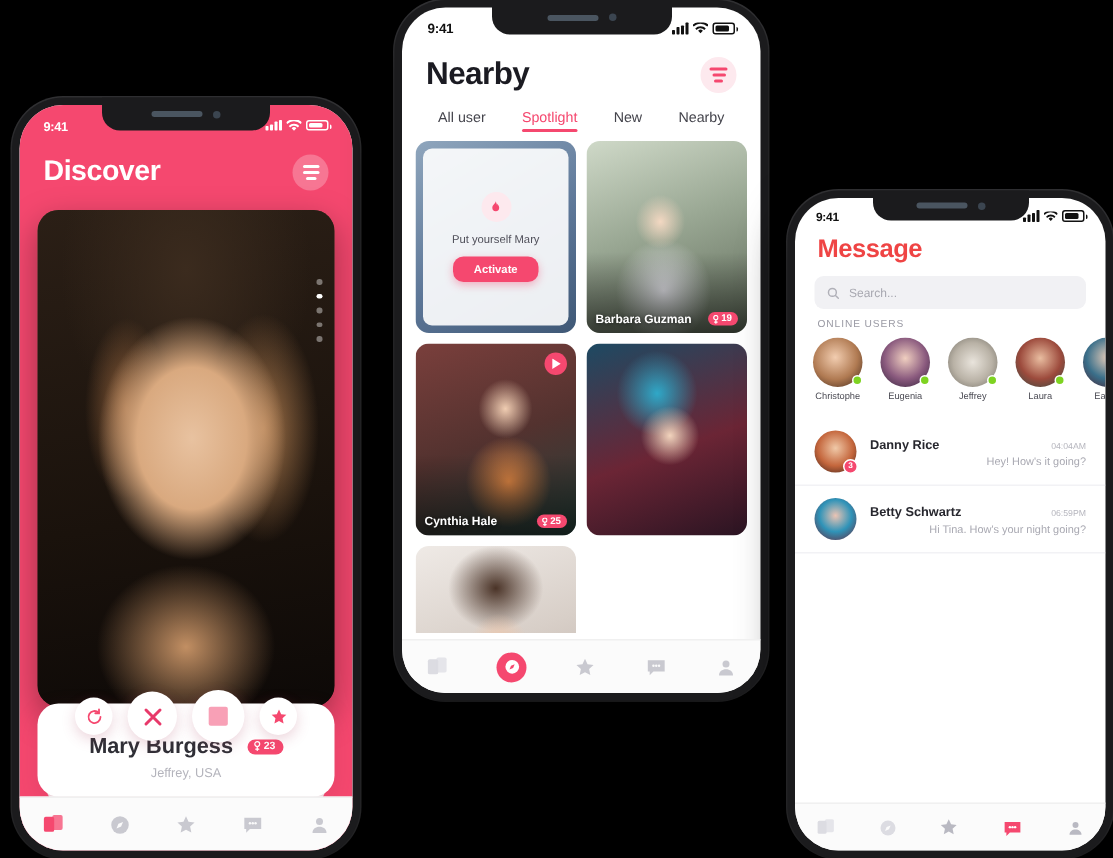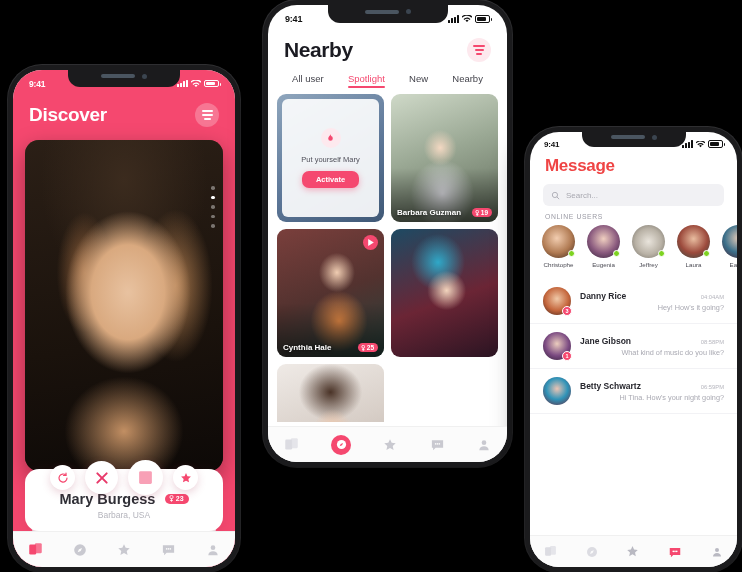--- a/index.html
+++ b/index.html
@@ -359,21 +359,21 @@
       <div>
         <span class="p1-name">Mary Burgess</span>
         <span class="agebadge">
           <svg width="5" height="7" viewBox="0 0 8 11" fill="#fff">
             <circle cx="4" cy="3.2" r="2.6" fill="none" stroke="#fff" stroke-width="1.3"></circle>
             <path d="M4 6v4M2.4 8.6h3.2" stroke="#fff" stroke-width="1.3" stroke-linecap="round"></path>
           </svg>
           <span>23</span>
         </span>
       </div>
-      <div class="p1-loc">Barbara, USA</div>
+      <div class="p1-loc">Jeffrey, USA</div>
     </div>
 
     <div class="bottomnav">
       <div class="navitem">
         <svg class="navicon" width="15" height="15" viewBox="0 0 24 24" fill="#f5486f">
           <rect x="2" y="4" width="11" height="16" rx="2"></rect>
               <rect x="11" y="2" width="11" height="16" rx="2" opacity=".75"></rect>
         </svg>
       </div>
       <div class="navitem">
@@ -612,33 +612,20 @@
         </div>
         <div class="mbody">
           <div class="mtop">
             <span class="mname">Danny Rice</span>
             <span class="mtime">04:04AM</span>
           </div>
           <div class="mprev">Hey! How's it going?</div>
         </div>
       </div>
 
-      <div class="msgrow">
-        <div class="mav">
-          <div class="img av-jane"></div>
-          <span class="mbadge">1</span>
-        </div>
-        <div class="mbody">
-          <div class="mtop">
-            <span class="mname">Jane Gibson</span>
-            <span class="mtime">08:58PM</span>
-          </div>
-          <div class="mprev">What kind of music do you like?</div>
-        </div>
-      </div>
 
 
       <div class="msgrow">
         <div class="mav">
           <div class="img av-betty"></div>
         </div>
         <div class="mbody">
           <div class="mtop">
             <span class="mname">Betty Schwartz</span>
             <span class="mtime">06:59PM</span>

